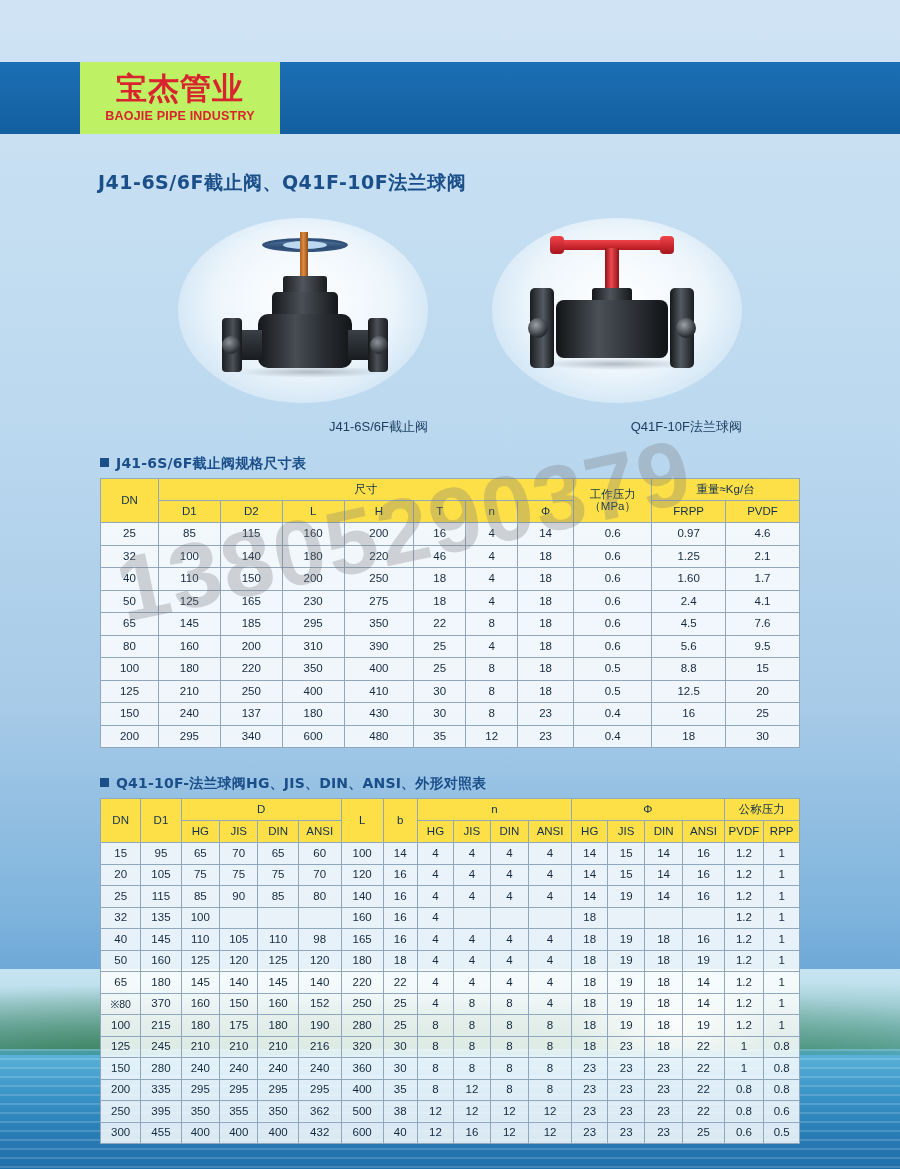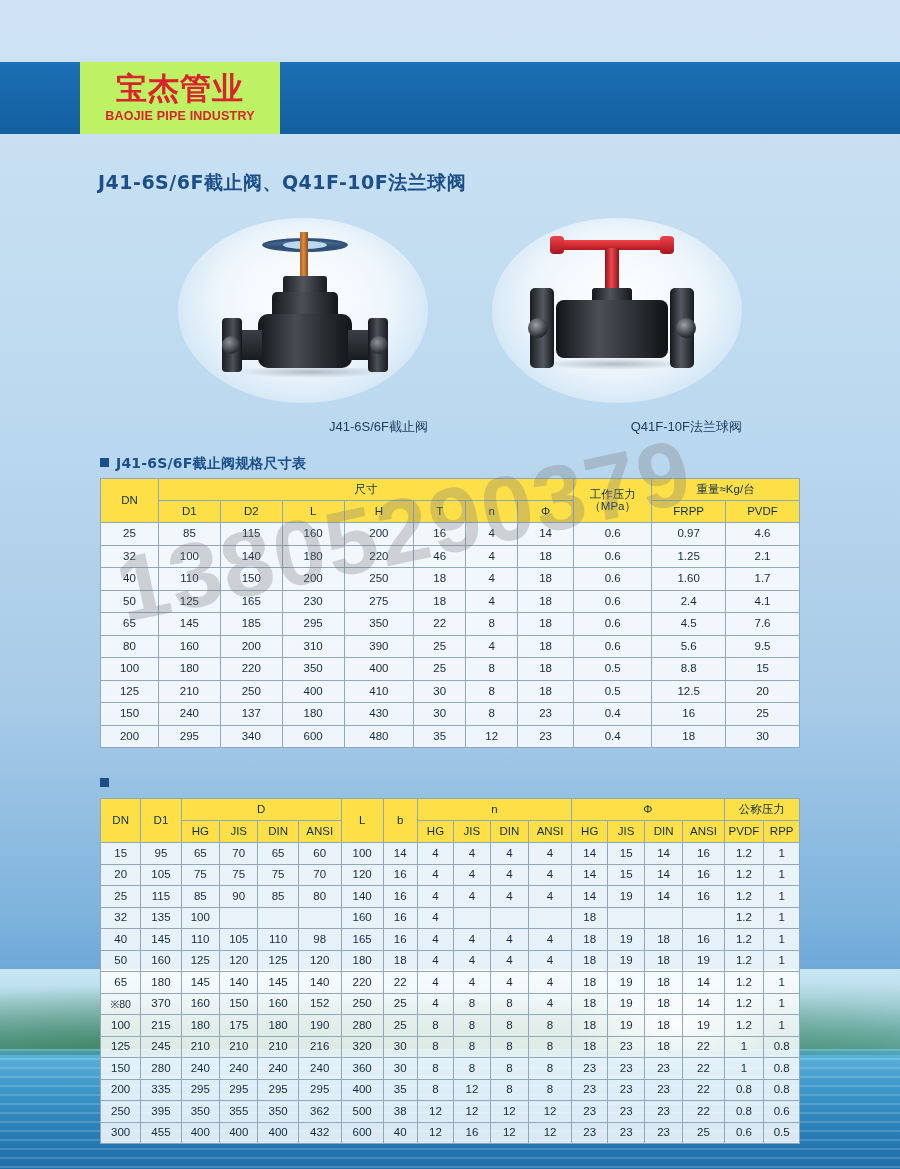--- a/index.html
+++ b/index.html
@@ -529,21 +529,21 @@
         <td>12</td>
         <td>23</td>
         <td>0.4</td>
         <td>18</td>
         <td>30</td>
       </tr>
     </tbody>
 </table>
 
 <div class="sec-head sec-2">
-  <span class="bullet"></span>
+  <span class="bullet"></span><span>Q41-10F-法兰球阀HG、JIS、DIN、ANSI、外形对照表</span>
 </div>
 
 <table class="spec" id="table-2">
   <thead>
     <tr>
       <th rowspan="2" style="width:42px">DN</th>
       <th rowspan="2" style="width:42px">D1</th>
       <th colspan="4">D</th>
       <th rowspan="2" style="width:44px">L</th>
       <th rowspan="2" style="width:36px">b</th>

